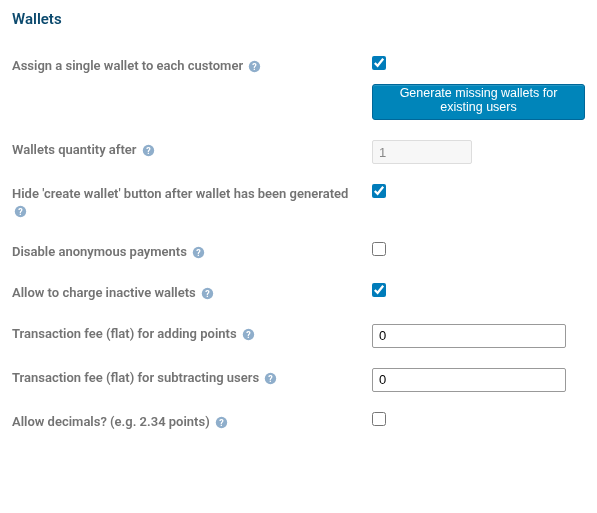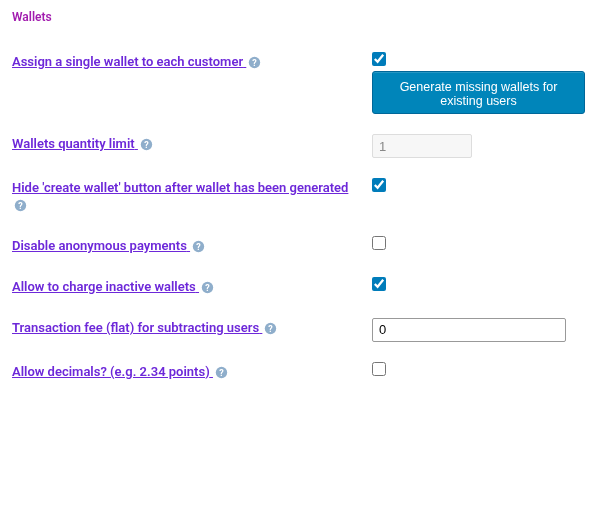--- a/index.html
+++ b/index.html
@@ -4,41 +4,40 @@
 <style>
   body {
     font-family: -apple-system, BlinkMacSystemFont, "Segoe UI", Roboto, sans-serif;
     font-size: 13px;
     color: #23282d;
     background: #fff;
     margin: 0;
     padding: 10px 12px;
   }
   h2 {
-    font-size: 12px;
+    font-size: 15px;
     font-weight: 600;
     margin: 0 0 18px 0;
-    color: #a21caf;
+    color: #0c4a6e;
   }
   .form-table {
     width: 100%;
     border-collapse: collapse;
   }
   .form-table tr {
     vertical-align: top;
   }
   .form-table th {
     text-align: left;
     font-weight: 600;
     font-size: 13px;
-    color: #6d28d9;
+    color: #737373;
     padding: 12px 10px 12px 0;
     width: 350px;
     line-height: 1.3;
-    text-decoration: underline;
   }
   .form-table td {
     padding: 10px 0;
     vertical-align: top;
   }
   .help-icon {
     display: inline-block;
     width: 13px;
     height: 13px;
     vertical-align: middle;
@@ -71,25 +70,25 @@
   }
   .limit-input {
     width: 86px;
   }
   .button-primary {
     display: inline-block;
     background: #0085ba;
     color: #fff;
     border: 1px solid #006799;
     border-radius: 3px;
-    padding: 8px 12px 5px;
+    padding: 1px 12px 5px;
     font-size: 12.5px;
     font-weight: 500;
     cursor: pointer;
-    margin-top: 5px;
+    margin-top: 14px;
     box-shadow: inset 0 1px 0 rgba(255,255,255,0.15);
   }
   .stacked {
     display: flex;
     flex-direction: column;
     align-items: flex-start;
   }
 </style>
 </head>
 <body>
@@ -112,21 +111,21 @@
     <td>
       <div class="stacked">
         <input type="checkbox" checked="" style="">
         <button class="button-primary">Generate missing wallets for existing users</button>
       </div>
     </td>
   </tr>
 
   <tr>
     <th>
-      <span>Wallets quantity limit</span>
+      <span>Wallets quantity after</span>
       <span class="help-icon">
         <svg width="13" height="13" viewBox="0 0 16 16">
               <circle cx="8" cy="8" r="7" fill="#8faecb"></circle>
               <text x="8" y="12" text-anchor="middle" font-size="11" font-weight="bold" fill="#fff">?</text>
             </svg>
       </span>
     </th>
     <td>
       <input type="text" class="limit-input readonly" readonly="" value="1" style="">
     </td>
@@ -172,20 +171,34 @@
               <circle cx="8" cy="8" r="7" fill="#8faecb"></circle>
               <text x="8" y="12" text-anchor="middle" font-size="11" font-weight="bold" fill="#fff">?</text>
             </svg>
       </span>
     </th>
     <td>
       <input type="checkbox" checked="" style="">
     </td>
   </tr>
 
+  <tr>
+    <th>
+      <span>Transaction fee (flat) for adding points</span>
+      <span class="help-icon">
+        <svg width="13" height="13" viewBox="0 0 16 16">
+              <circle cx="8" cy="8" r="7" fill="#8faecb"></circle>
+              <text x="8" y="12" text-anchor="middle" font-size="11" font-weight="bold" fill="#fff">?</text>
+            </svg>
+      </span>
+    </th>
+    <td>
+      <input type="text" class="num-input" value="0" style="">
+    </td>
+  </tr>
 
   <tr>
     <th>
       <span>Transaction fee (flat) for subtracting users</span>
       <span class="help-icon">
         <svg width="13" height="13" viewBox="0 0 16 16">
               <circle cx="8" cy="8" r="7" fill="#8faecb"></circle>
               <text x="8" y="12" text-anchor="middle" font-size="11" font-weight="bold" fill="#fff">?</text>
             </svg>
       </span>

